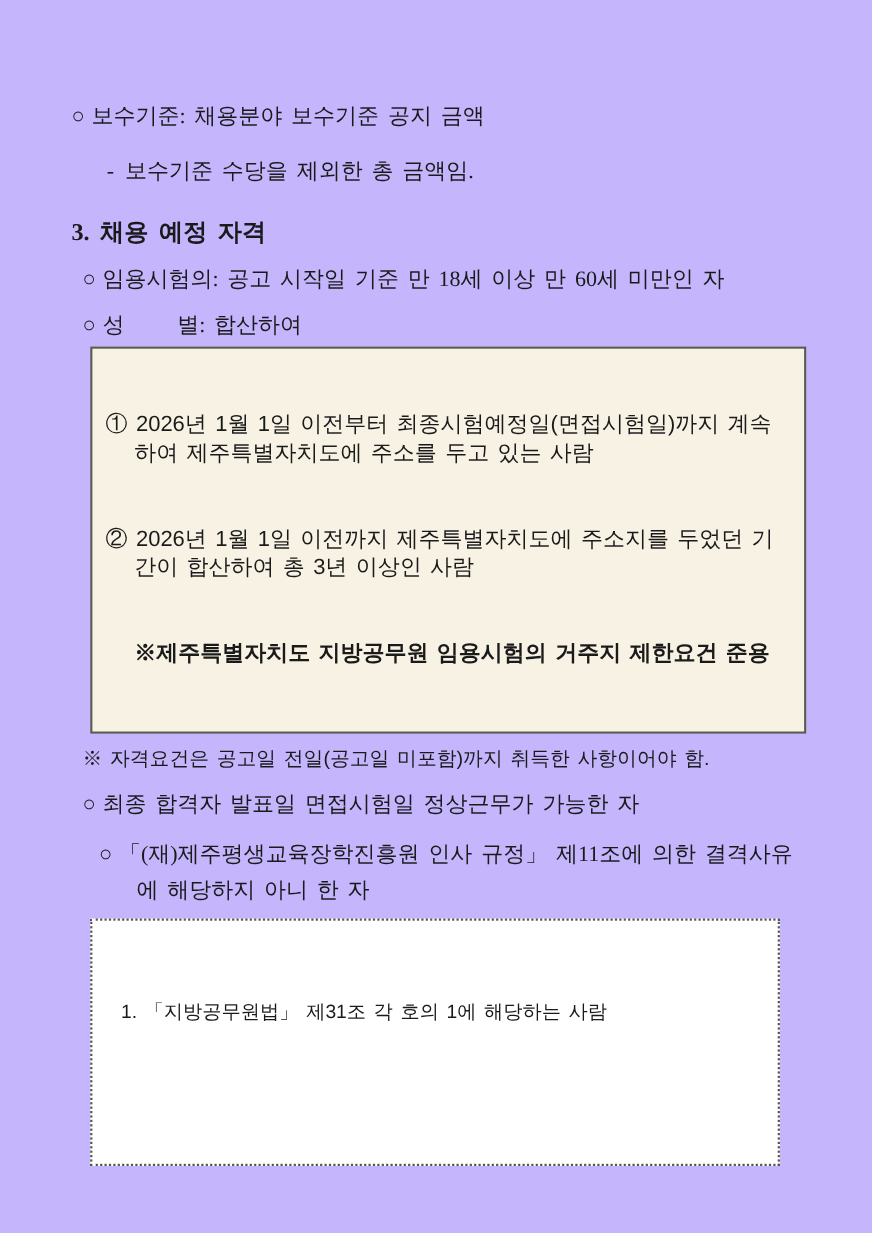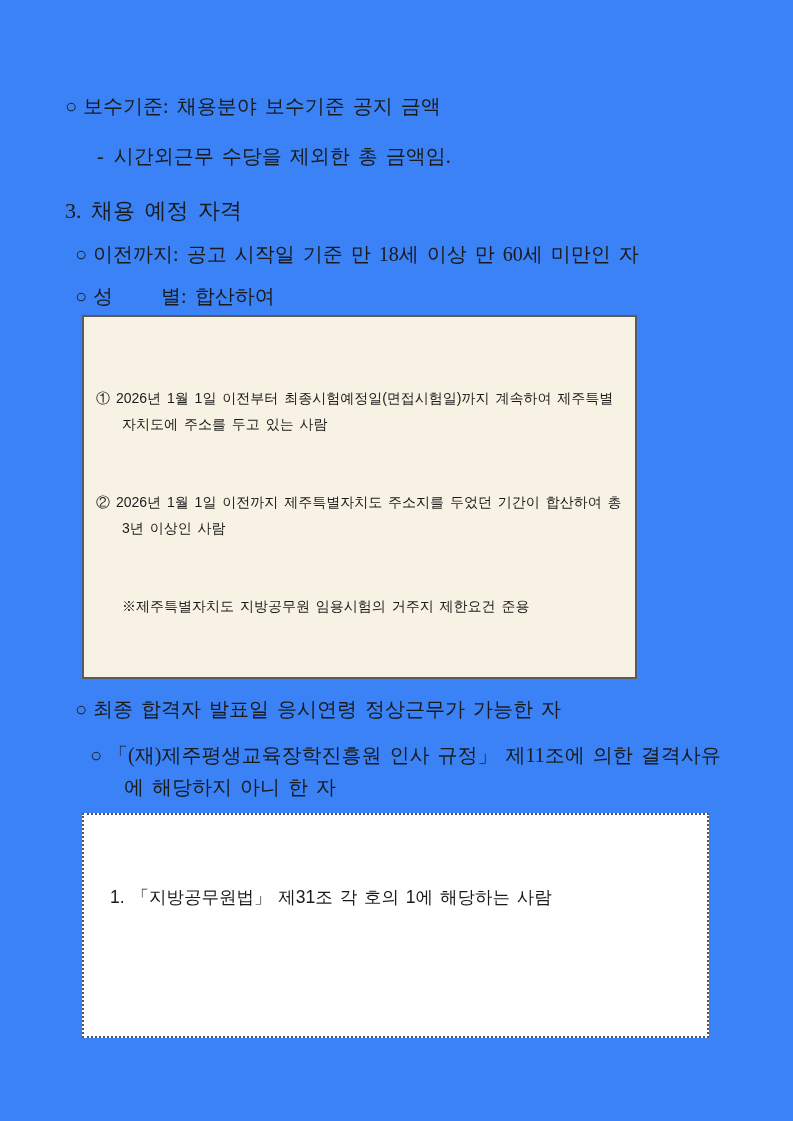--- a/index.html
+++ b/index.html
@@ -2,21 +2,21 @@
 <html><head>
 <meta charset="utf-8">
 <style>
   * { margin: 0; padding: 0; box-sizing: border-box; }
   html, body { background: #e8e8e8; }
   .page {
     position: relative;
     width: 793px;
     height: 1121px;
     margin: 0 auto;
-    background: #3b82f6;
+    background: #c4b5fd;
     color: #1a1a1a;
     font-family: "Liberation Serif", serif;
     padding: 93px 62px 0 65px;
     overflow: hidden;
   }
   
   .b {
     font-size: 20px;
     line-height: 26px;
     word-spacing: 3px;
@@ -24,45 +24,45 @@
   }
   .hang { padding-left: 34px; text-indent: -34px; }
   .blt { margin-right: 6px; }
   .dash-line { margin: 24px 0 0 32px; }
   .dash { margin-right: 10px; }
 
   .heading {
     margin-top: 28px;
     font-size: 22px;
     line-height: 28px;
-    font-weight: normal;
+    font-weight: bold;
     word-spacing: 4px;
     white-space: pre-wrap;
   }
   .m-age { margin-top: 16px; margin-left: 10px; }
   .m-gender { margin-top: 16px; margin-left: 10px; }
   .m-res { margin-top: 15px; margin-left: 10px; }
   .m-work { margin-top: 17px; margin-left: 10px; }
   .m-disq { margin-top: 17px; margin-left: 25px; line-height: 32px; }
 
   
   .res-box {
     margin: 6px 2px 0 17px;
-    width: 555px;
+    width: 651px;
     background: #f7f2e3;
     border: 2px solid #5a5a5a;
-    padding: 16px 12px 6px 12px;
+    padding: 4px 12px 6px 12px;
     font-family: "Liberation Sans", sans-serif;
-    font-size: 14px;
+    font-size: 20px;
     line-height: 26px;
     word-spacing: 2px;
     white-space: pre-wrap;
   }
   .res-box .item { padding-left: 26px; text-indent: -26px; }
-  .res-box .note { padding-left: 26px; }
+  .res-box .note { padding-left: 26px; font-weight: bold; }
 
   
   .sans-note {
     margin: 10px 0 0 10px;
     font-family: "Liberation Sans", sans-serif;
     font-size: 18px;
     line-height: 24px;
     word-spacing: 2px;
     white-space: pre-wrap;
   }
@@ -83,38 +83,39 @@
   .rule-box .title { font-weight: bold; }
   .rule-box .item { padding-left: 12px; }
 </style>
 </head>
 <body>
 
 <div class="page">
 
   <p class="b hang"><span class="blt">○</span><span>보수기준: 채용분야 보수기준 공지 금액</span></p>
 
-  <p class="b dash-line"><span class="dash">-</span><span>시간외근무 수당을 제외한 총 금액임.</span></p>
+  <p class="b dash-line"><span class="dash">-</span><span>보수기준 수당을 제외한 총 금액임.</span></p>
 
 
   <h2 class="heading">3. 채용 예정 자격</h2>
 
-  <p class="b hang m-age"><span class="blt">○</span><span>이전까지: 공고 시작일 기준 만 18세 이상 만 60세 미만인 자</span></p>
+  <p class="b hang m-age"><span class="blt">○</span><span>임용시험의: 공고 시작일 기준 만 18세 이상 만 60세 미만인 자</span></p>
 
   <p class="b hang m-gender"><span class="blt">○</span><span>성      별: 합산하여</span></p>
 
 
   <div class="res-box">
     <p class="item">① 2026년 1월 1일 이전부터 최종시험예정일(면접시험일)까지 계속하여 제주특별자치도에 주소를 두고 있는 사람</p>
-    <p class="item">② 2026년 1월 1일 이전까지 제주특별자치도 주소지를 두었던 기간이 합산하여 총 3년 이상인 사람</p>
+    <p class="item">② 2026년 1월 1일 이전까지 제주특별자치도에 주소지를 두었던 기간이 합산하여 총 3년 이상인 사람</p>
     <p class="note">※제주특별자치도 지방공무원 임용시험의 거주지 제한요건 준용</p>
   </div>
 
+  <p class="sans-note">※ 자격요건은 공고일 전일(공고일 미포함)까지 취득한 사항이어야 함.</p>
 
-  <p class="b hang m-work"><span class="blt">○</span><span>최종 합격자 발표일 응시연령 정상근무가 가능한 자</span></p>
+  <p class="b hang m-work"><span class="blt">○</span><span>최종 합격자 발표일 면접시험일 정상근무가 가능한 자</span></p>
 
   <p class="b hang m-disq"><span class="blt">○</span><span>「(재)제주평생교육장학진흥원 인사 규정」 제11조에 의한 결격사유에 해당하지 아니 한 자</span></p>
 
   <div class="rule-box">
     <p class="item">1. 「지방공무원법」 제31조 각 호의 1에 해당하는 사람</p>
     
     
   </div>
 
 </div>

